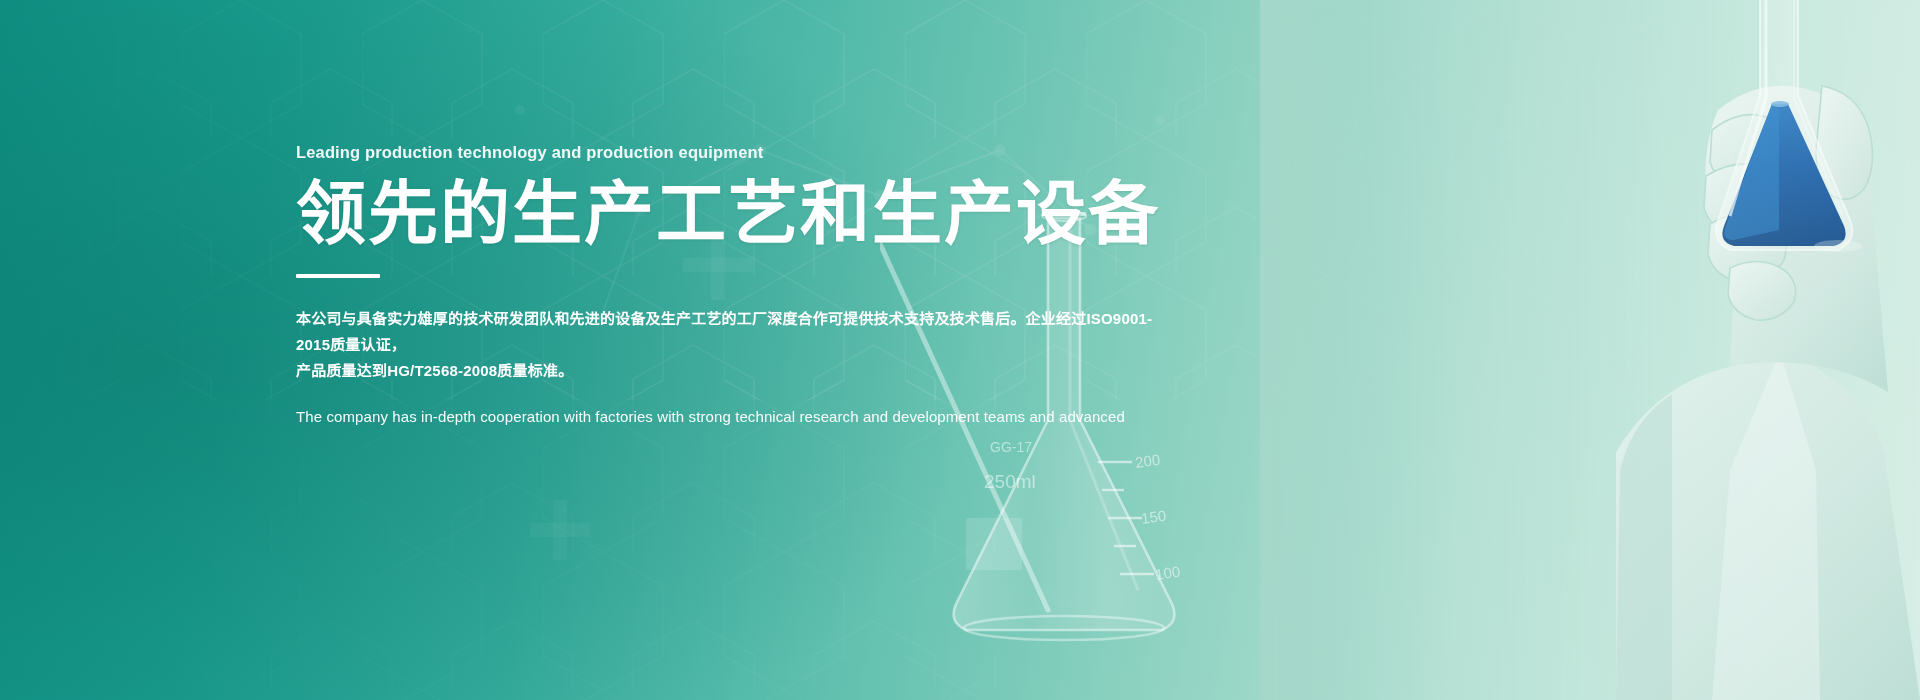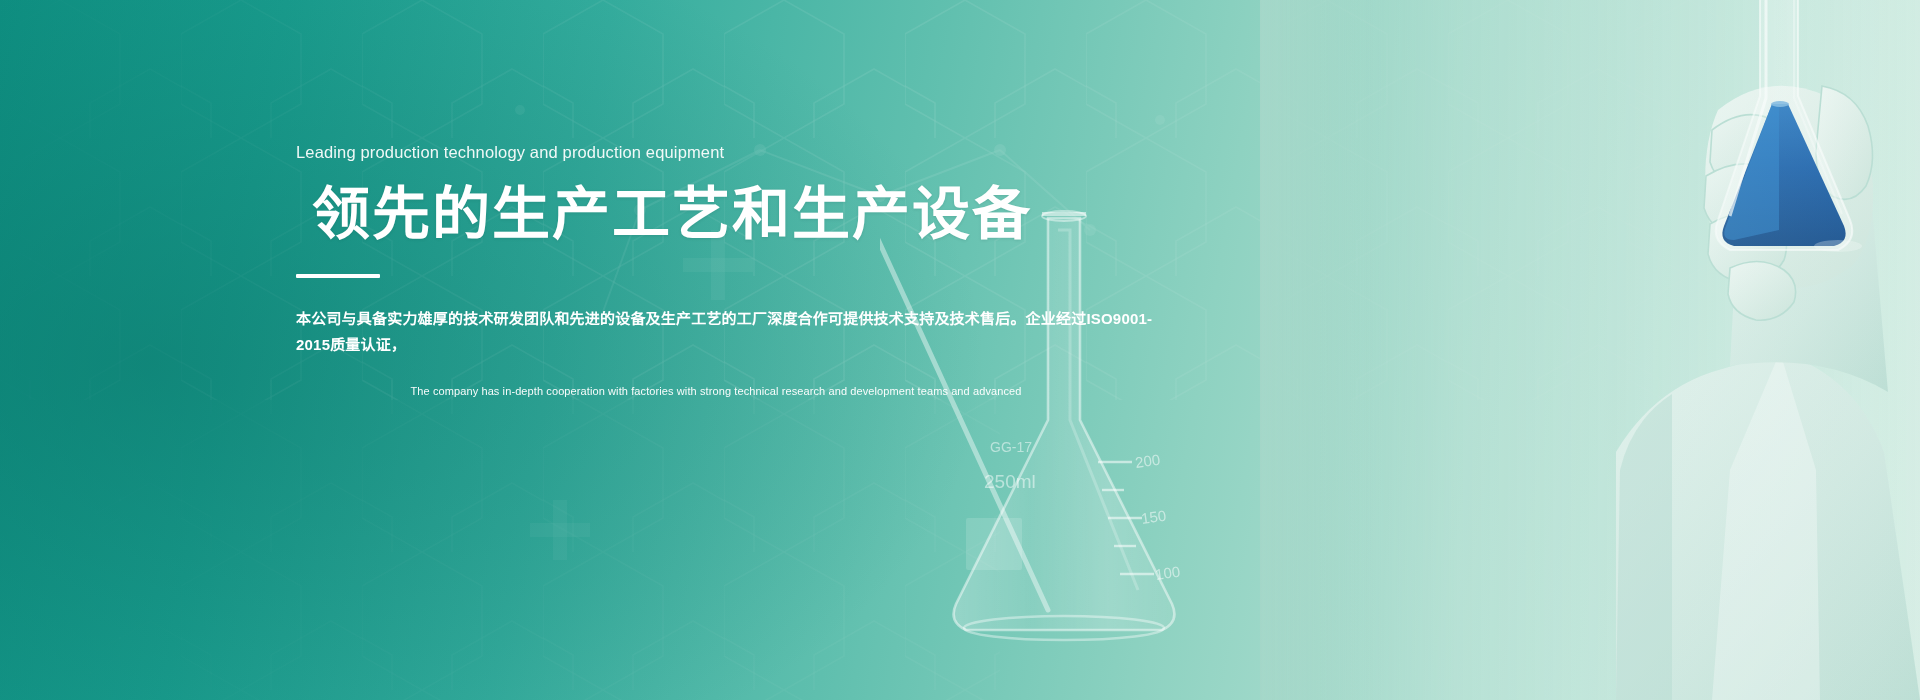--- a/index.html
+++ b/index.html
@@ -41,40 +41,40 @@
     position:absolute;right:0;top:0;width:660px;height:700px;
     background:linear-gradient(90deg, rgba(160,214,200,.55) 0%, rgba(190,228,216,.25) 30%, rgba(210,236,227,.05) 100%);
     mix-blend-mode:normal;pointer-events:none;
   }
   
   .content{
     position:absolute;left:296px;top:142px;width:880px;
     color:#ffffff;
   }
   .eyebrow{
-    font-size:16.5px;line-height:20px;font-weight:400;
+    font-size:16.5px;line-height:20px;font-weight:700;
     color:rgba(255,255,255,.93);letter-spacing:.15px;
     margin:0 0 20px 0;
   }
   .headline{
-    font-size:58px;line-height:64px;font-weight:700;
-    color:#ffffff;margin:16px;letter-spacing:2px;
+    font-size:70px;line-height:64px;font-weight:700;
+    color:#ffffff;margin:0;letter-spacing:2px;
     text-shadow:0 1px 3px rgba(0,60,55,.13);
     white-space:nowrap;
   }
   .divider{
     width:84px;height:4px;background:#ffffff;margin:28px 0 0 0;border-radius:1px;
   }
   .para-cn{
     margin:28px 0 16px 0;font-size:15px;line-height:26px;font-weight:700;
     color:#ffffff;letter-spacing:.2px;max-width:860px;
   }
   .para-en{
-    margin:21px 0 0 0;font-size:11px;line-height:24px;font-weight:400;
-    color:rgba(255,255,255,.97);letter-spacing:.1px;max-width:840px;text-align:center;
+    margin:21px 0 0 0;font-size:15px;line-height:24px;font-weight:400;
+    color:rgba(255,255,255,.97);letter-spacing:.1px;max-width:840px;
   }
   .para-en .ln{display:block;}
   .para-cn .ln{display:block;}
 </style>
 </head>
 <body>
 
 <div class="banner">
 
   <div class="bg-gradient"></div>
@@ -250,20 +250,21 @@
   <div class="content">
 
     <p class="eyebrow">Leading production technology and production equipment</p>
 
     <h1 class="headline">领先的生产工艺和生产设备</h1>
 
     <div class="divider"></div>
 
     <div class="para-cn">
       <span class="ln">本公司与具备实力雄厚的技术研发团队和先进的设备及生产工艺的工厂深度合作可提供技术支持及技术售后。企业经过ISO9001-2015质量认证，</span>
+      <span class="ln">产品质量达到HG/T2568-2008质量标准。</span>
     </div>
 
     <div class="para-en">
       <span class="ln">The company has in-depth cooperation with factories with strong technical research and development teams and advanced</span>
     </div>
 
   </div>
 </div>
 
 </body></html>

